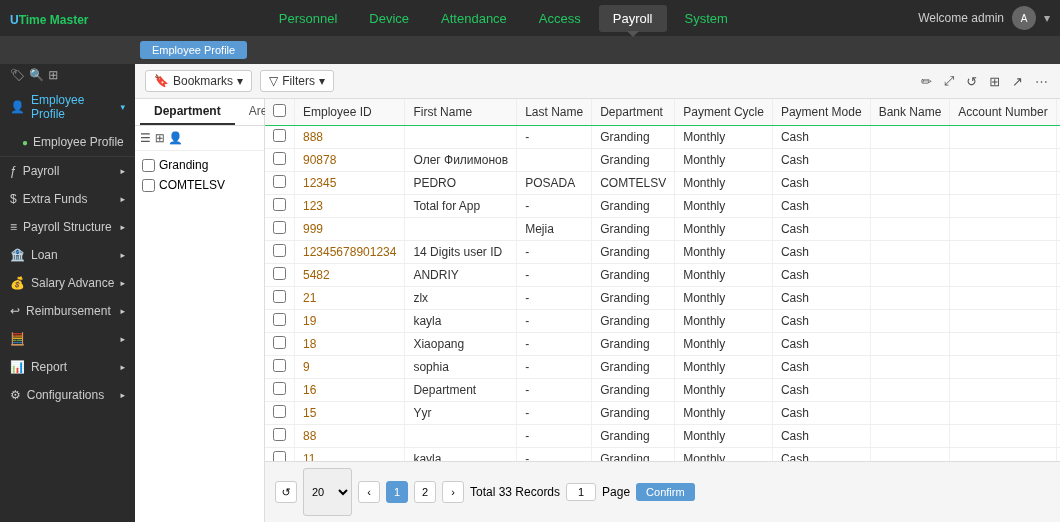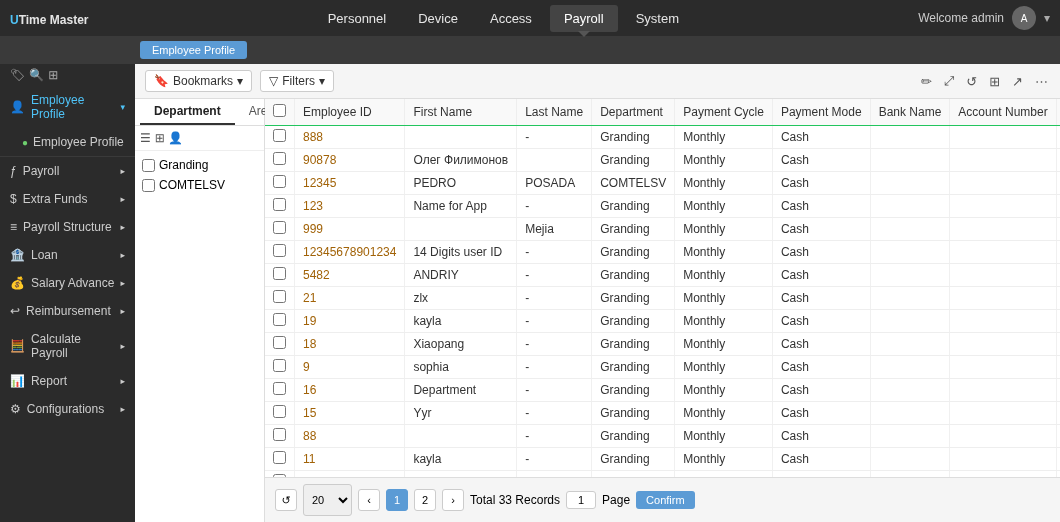--- a/index.html
+++ b/index.html
@@ -13,24 +13,24 @@
       align-items: center;
       padding: 0 10px;
       justify-content: space-between;
     }
     .logo {
       font-size: 18px;
       font-weight: bold;
       color: white;
     }
     .logo span { color: #4fc3f7; }
-    .logo em { color: #e5e5e5; font-style: normal; }
+    .logo em { color: #22c55e; font-style: normal; }
     .nav-links { display: flex; gap: 4px; flex: 1; justify-content: center; }
     .nav-link {
-      color: #e5e5e5;
+      color: #22c55e;
       text-decoration: none;
       padding: 6px 14px;
       border-radius: 3px;
       cursor: pointer;
       font-size: 13px;
     }
     .nav-link.active-payroll { background: #444; color: white; position: relative; }
     .nav-link.active-payroll::after {
       content: '';
       position: absolute;
@@ -191,21 +191,21 @@
       background: white;
       border-radius: 3px;
       cursor: pointer;
       display: flex; align-items: center; justify-content: center;
       font-size: 11px;
     }
     .page-btn.active { background: #5b9bd5; color: white; border-color: #5b9bd5; }
     .page-size-select {
       border: 1px solid #ccc;
       border-radius: 3px;
-      padding: 8px 4px;
+      padding: 16px 4px;
       font-size: 11px;
     }
     .confirm-btn {
       background: #5b9bd5;
       color: white;
       border: none;
       border-radius: 3px;
       padding: 3px 10px;
       cursor: pointer;
       font-size: 11px;
@@ -222,20 +222,21 @@
 </head>
 <body>
 
 <div class="top-nav">
   <div class="logo">
     <span>U</span><em>Time Master</em>
   </div>
   <div class="nav-links">
     <span class="nav-link">Personnel</span>
     <span class="nav-link">Device</span>
+    <span class="nav-link">Attendance</span>
     <span class="nav-link">Access</span>
     <span class="nav-link active-payroll">Payroll</span>
     <span class="nav-link">System</span>
   </div>
   <div class="nav-right">
     <span>Welcome admin</span>
     <div class="avatar">A</div>
     <span style="color:#aaa;">▾</span>
   </div>
 </div>
@@ -290,21 +291,20 @@
       <span>Salary Advance</span>
       <span class="chevron">▸</span>
     </div>
     <div class="sidebar-item">
       <span>↩</span>
       <span>Reimbursement</span>
       <span class="chevron">▸</span>
     </div>
     <div class="sidebar-item">
       <span>🧮</span>
-      <span>Calculate Payroll</span>
       <span class="chevron">▸</span>
     </div>
     <div class="sidebar-item">
       <span>📊</span>
       <span>Report</span>
       <span class="chevron">▸</span>
     </div>
     <div class="sidebar-item">
       <span>⚙</span>
       <span>Configurations</span>
@@ -413,21 +413,21 @@
       <td>Monthly</td>
       <td>Cash</td>
       <td></td>
       <td></td>
       <td></td>
 
     </tr>
                 <tr>
       <td class="check-col"><input type="checkbox" style=""></td>
       <td class="link-cell">123</td>
-      <td>Name for App</td>
+      <td>Total for App</td>
       <td>-</td>
       <td>Granding</td>
       <td>Monthly</td>
       <td>Cash</td>
       <td></td>
       <td></td>
       <td></td>
 
     </tr>
                 <tr>

